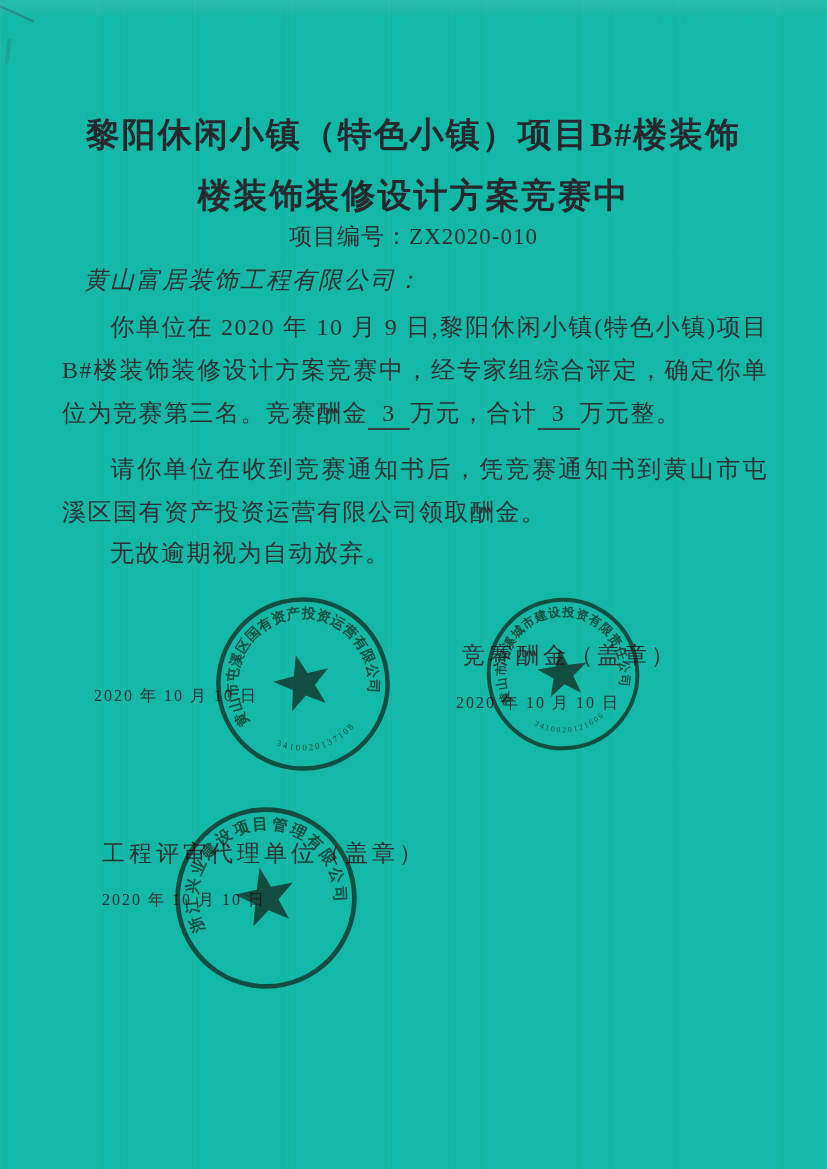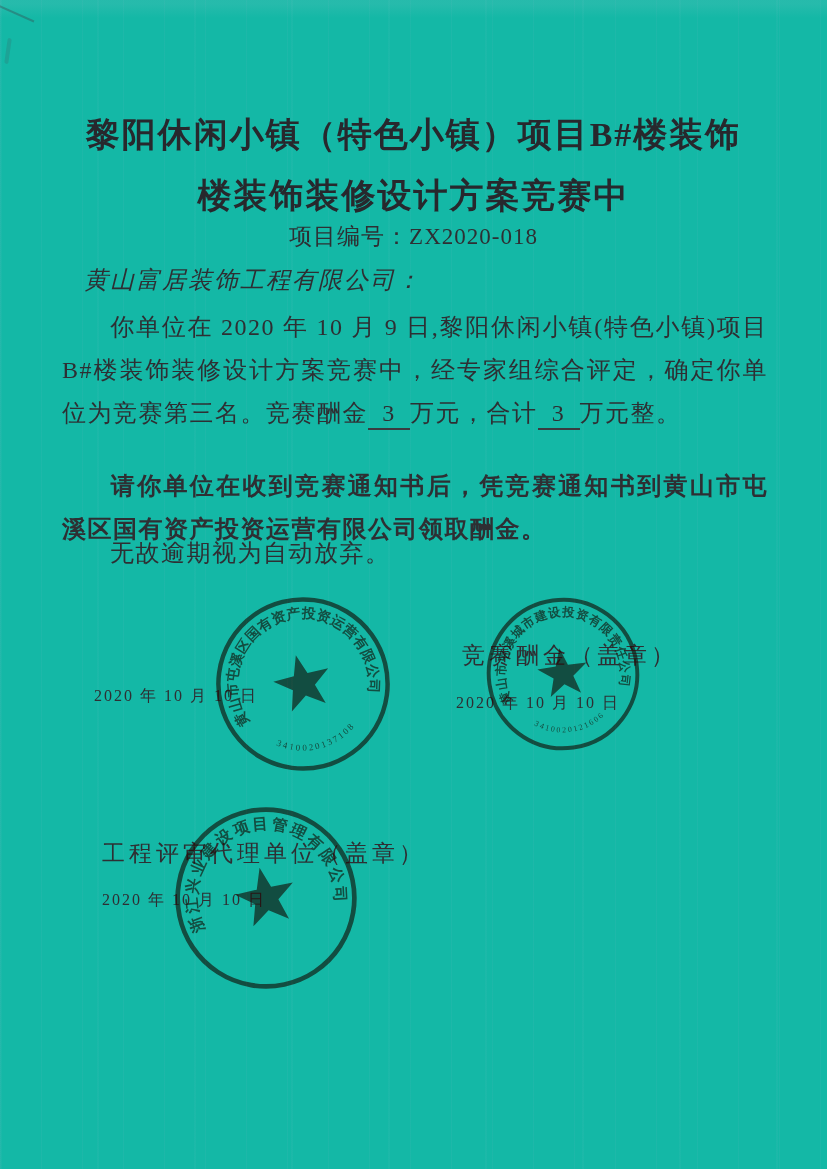--- a/index.html
+++ b/index.html
@@ -49,21 +49,21 @@
     position:absolute;left:84px;top:264px;
     font-size:24px;letter-spacing:2px;font-style:italic;
   }
   .para{
     position:absolute;left:62px;width:706px;
     font-size:24px;line-height:43px;letter-spacing:1.5px;
     text-align:justify;
   }
   .para .indent{display:inline-block;width:2em;}
   #para1{top:306px;}
-  #para2{top:465px;font-weight:bold;}
+  #para2{top:448px;}
   #para3{top:532px;}
   .amt{
     display:inline-block;min-width:22px;padding:0 10px;
     text-align:center;border-bottom:2px solid #3a3b40;
     line-height:30px;
   }
 
   .sig-label{position:absolute;font-size:23px;letter-spacing:4px;}
   .sig-date{position:absolute;font-size:16px;letter-spacing:2px;}
   #sig0-label{left:94px;top:634px;}
@@ -92,21 +92,21 @@
 <div class="page">
   <div class="scan-streaks"></div>
   <div class="corner-mark"></div>
   <div class="edge-speck"></div>
 
   <div class="title">
     <div>黎阳休闲小镇（特色小镇）项目B#楼装饰</div>
     <div>楼装饰装修设计方案竞赛中</div>
   </div>
 
-  <div class="project-no">项目编号：ZX2020-018</div>
+  <div class="project-no">项目编号：ZX2020-010</div>
 
   <div class="salutation">黄山富居装饰工程有限公司：</div>
 
   <div class="para" id="para1"><span class="indent"></span><span>你单位在 2020 年 10 月 9 日,黎阳休闲小镇(特色小镇)项目 B#楼装饰装修设计方案竞赛中，经专家组综合评定，确定你单位为竞赛第三名。竞赛酬金</span><span class="amt">3</span><span>万元，合计</span><span class="amt">3</span><span>万元整。</span></div>
 
   <div class="para" id="para2"><span class="indent"></span><span>请你单位在收到竞赛通知书后，凭竞赛通知书到黄山市屯溪区国有资产投资运营有限公司领取酬金。</span></div>
 
   <div class="para" id="para3"><span class="indent"></span><span>无故逾期视为自动放弃。</span></div>
 
   <div class="sig-date" id="sig0-date">2020 年 10 月 10 日</div>

